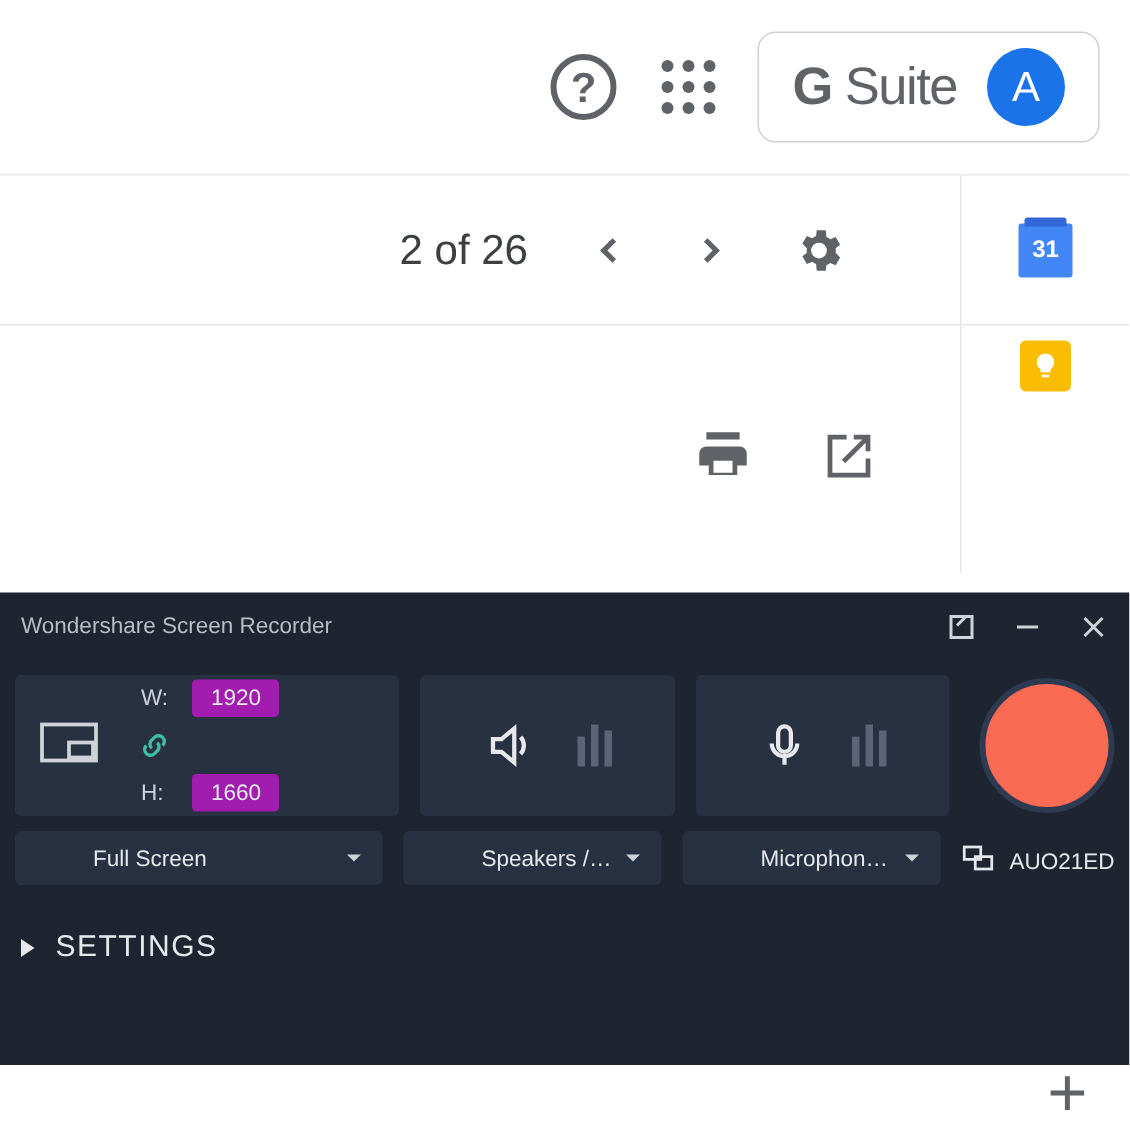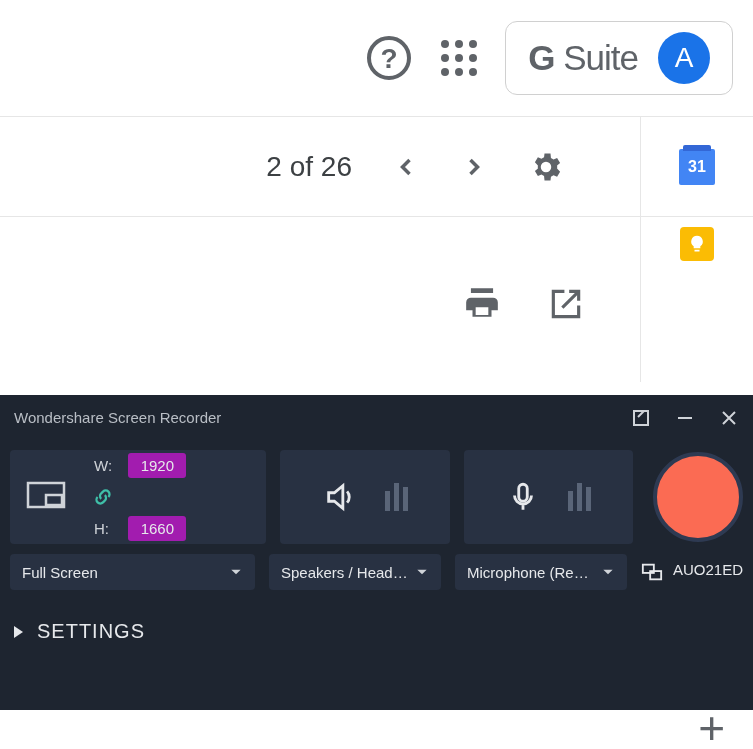--- a/index.html
+++ b/index.html
@@ -71,22 +71,22 @@
 
     .rec-btn{width:90px;height:90px;border-radius:50%;background:#fb6b53;border:4px solid #2e3a52;cursor:pointer;margin-left:6px;flex-shrink:0;}
 
     .rec-selects{display:flex;gap:14px;padding:10px 10px 0 10px;align-items:center;}
     .sel{background:#283142;border-radius:4px;height:36px;display:flex;align-items:center;justify-content:space-between;padding:0 12px;color:#e6e8eb;cursor:pointer;font-size:15px;}
     .sel.w1{width:260px;}
     .sel.w2{width:172px;}
     .sel.w3{width:172px;}
     .chev{width:14px;height:14px;flex-shrink:0;margin-left:6px;}
     .chev svg{width:100%;height:100%;fill:#cfd3d8;}
-    .sel-text{white-space:nowrap;overflow:hidden;text-overflow:ellipsis;}
-    .display-dev{display:flex;align-items:flex-start;gap:10px;color:#e6e8eb;font-size:15px;}
+    .sel-text{white-space:nowrap;overflow:hidden;text-overflow:ellipsis;margin-left:40px;}
+    .display-dev{display:flex;align-items:flex-end;gap:10px;color:#e6e8eb;font-size:15px;}
     .display-dev svg{width:22px;height:22px;stroke:#e6e8eb;fill:none;stroke-width:2;}
 
     .rec-settings{display:flex;align-items:center;gap:14px;padding:30px 10px 0 14px;cursor:pointer;}
     .tri{width:0;height:0;border-top:6px solid transparent;border-bottom:6px solid transparent;border-left:9px solid #e6e8eb;}
     .rec-settings span{letter-spacing:1px;color:#e6e8eb;font-size:20px;}
 
     
     .bottom-plus{position:absolute;bottom:-6px;right:28px;font-size:46px;color:#5f6368;font-weight:300;}
   </style>
 </head>

